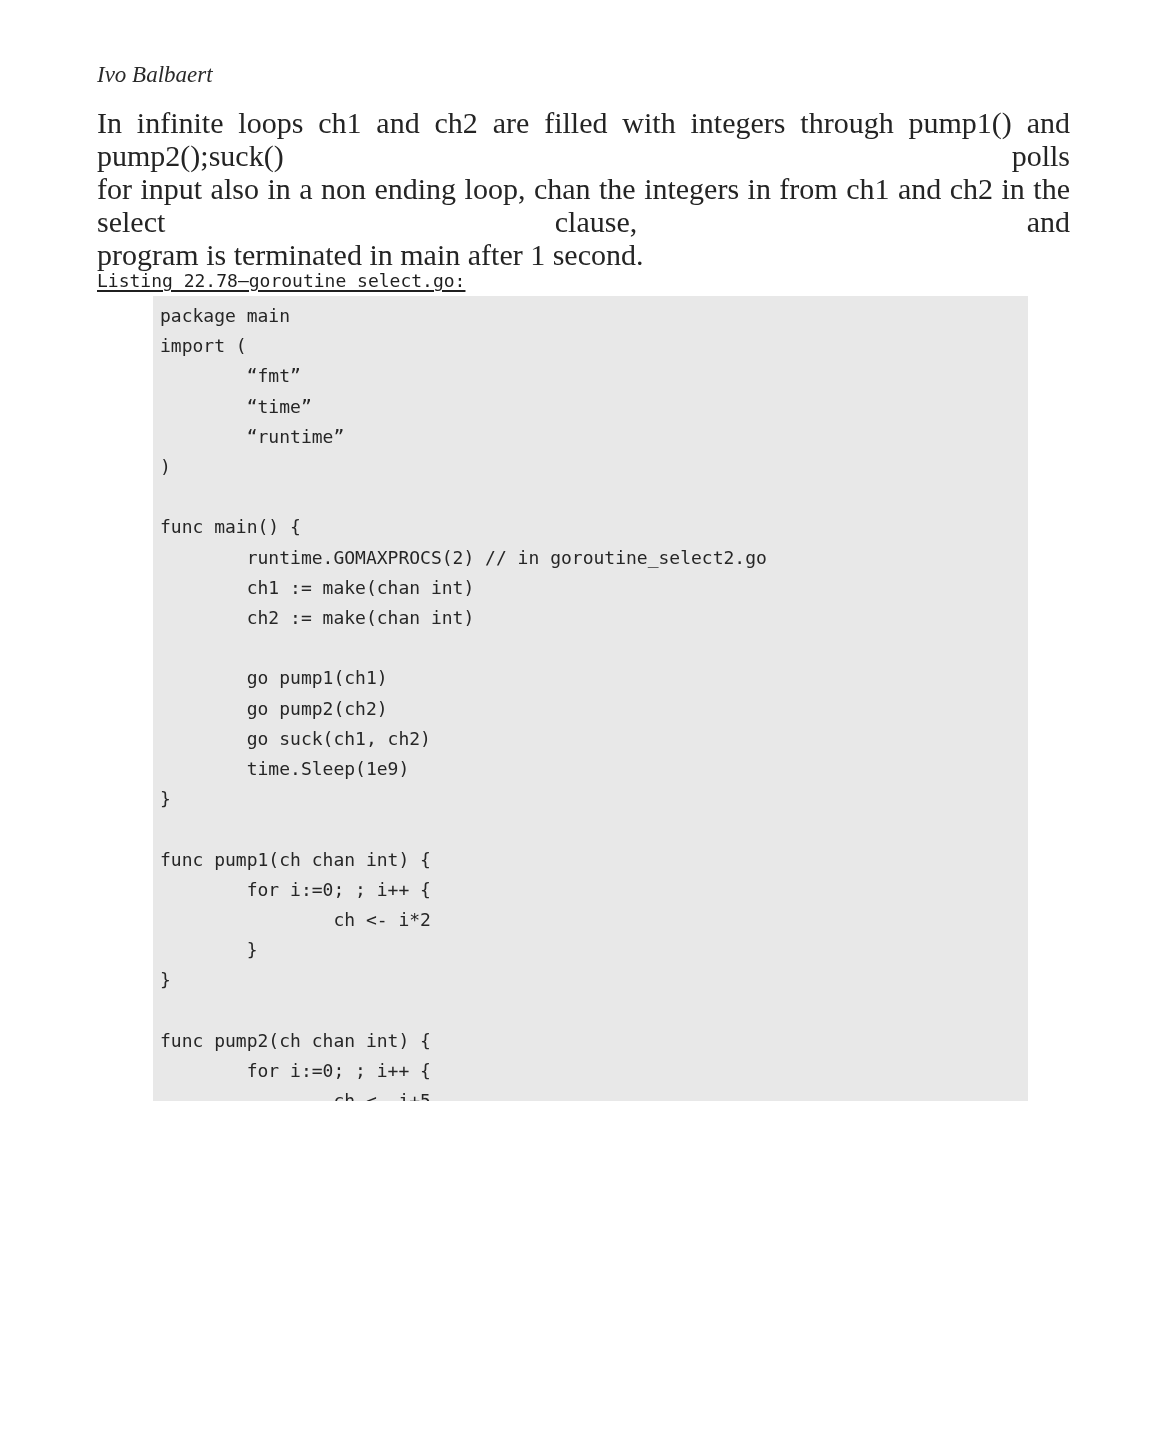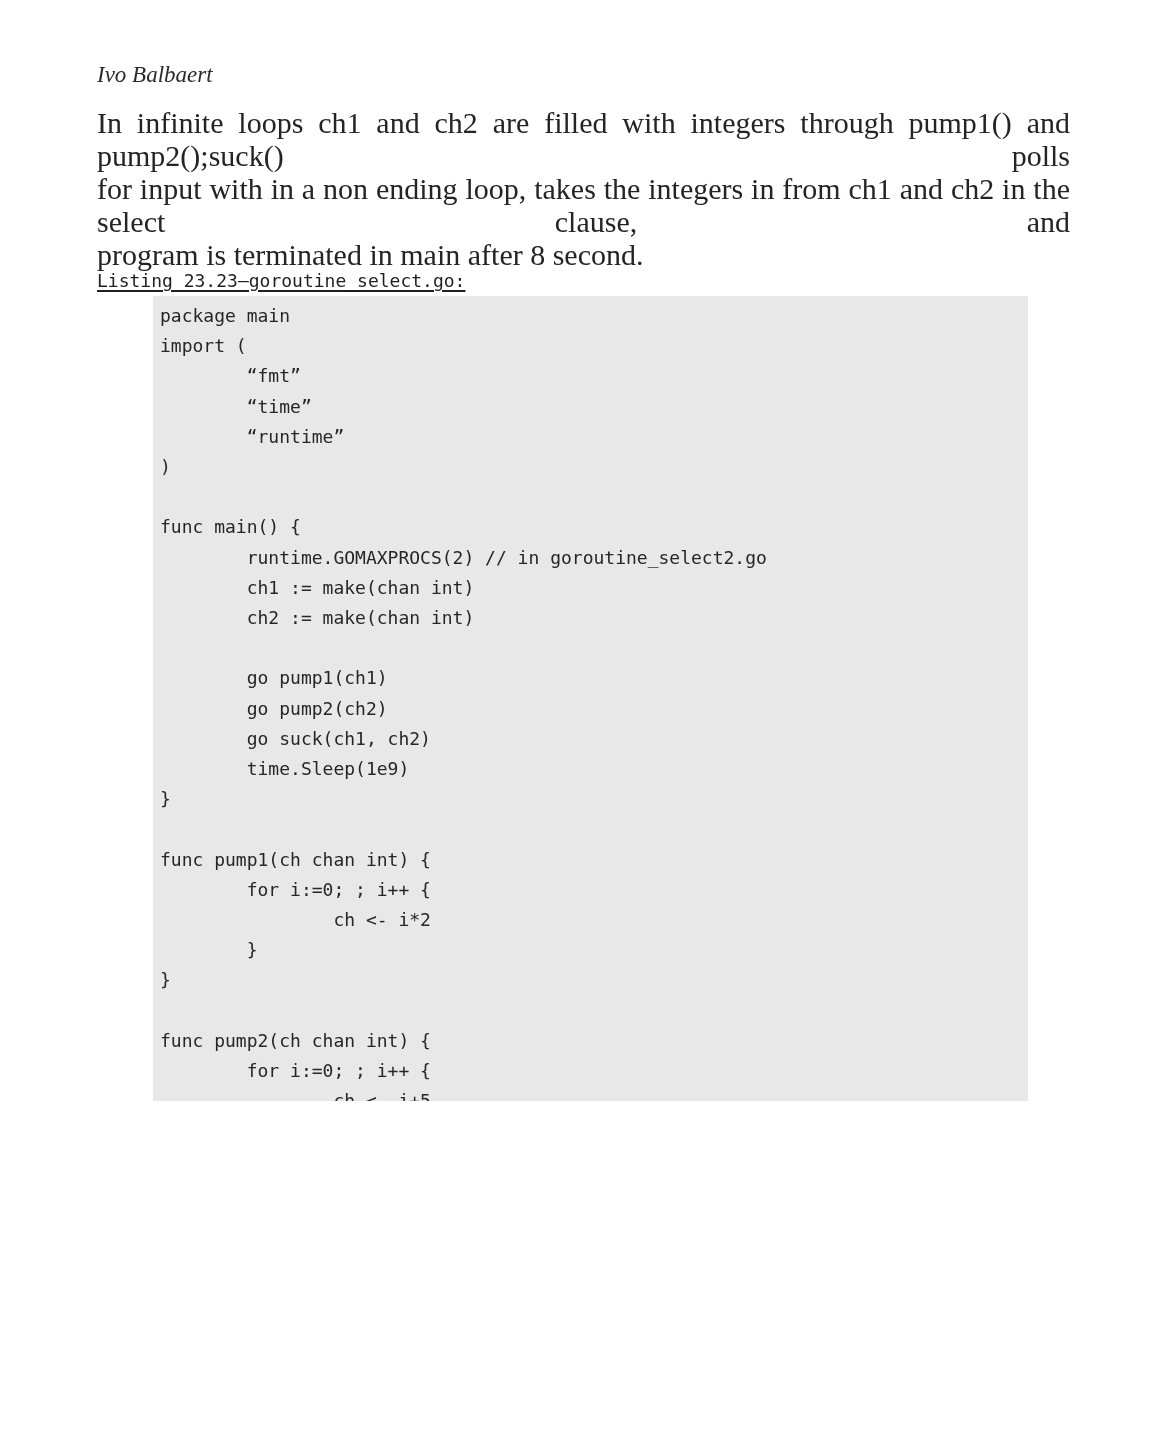--- a/index.html
+++ b/index.html
@@ -73,25 +73,25 @@
 </style>
 </head>
 <body>
 
 <div class="page">
 
   <div class="author">Ivo Balbaert</div>
 
   <div class="para">
       <div class="jline">In infinite loops ch1 and ch2 are filled with integers through pump1() and pump2();suck() polls</div>
-      <div class="jline">for input with in a non ending loop, takes the integers in from ch1 and ch2 in the select clause, and</div>
-      <div class="jline last">program is terminated in main after 8 second.</div>
+      <div class="jline">for input also in a non ending loop, chan the integers in from ch1 and ch2 in the select clause, and</div>
+      <div class="jline last">program is terminated in main after 1 second.</div>
     </div>
 
-  <div class="listing-title">Listing 23.23—goroutine_select.go:</div>
+  <div class="listing-title">Listing 22.78—goroutine_select.go:</div>
 
   <pre class="code">package main
 import (
         “fmt”
         “time”
         “runtime”
 )
 
 func main() {
         runtime.GOMAXPROCS(2) // in goroutine_select2.go

